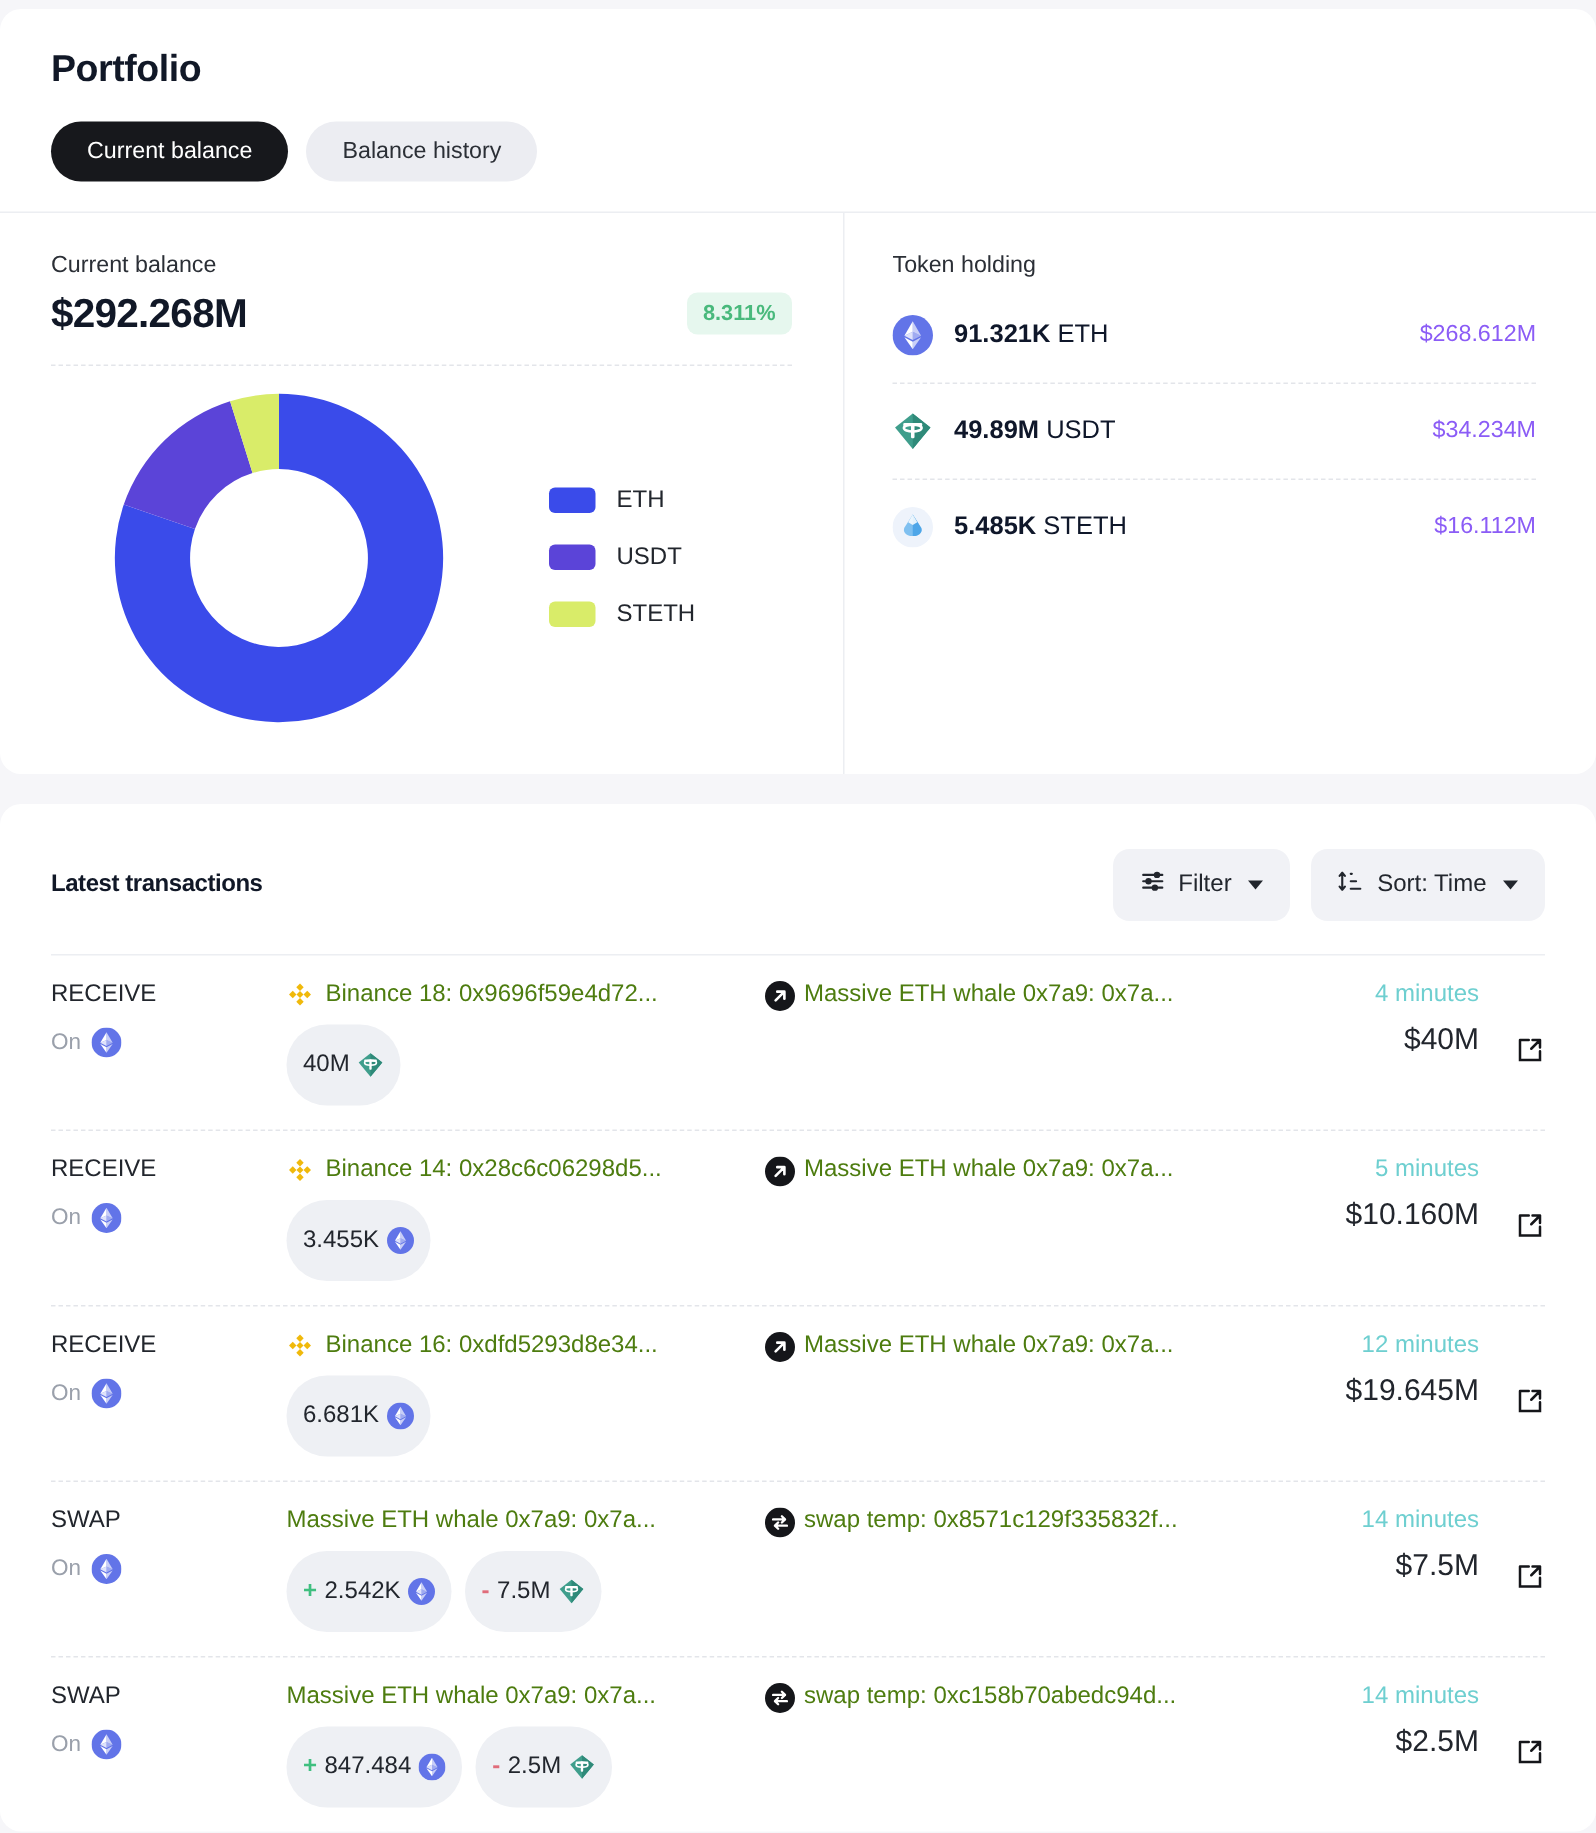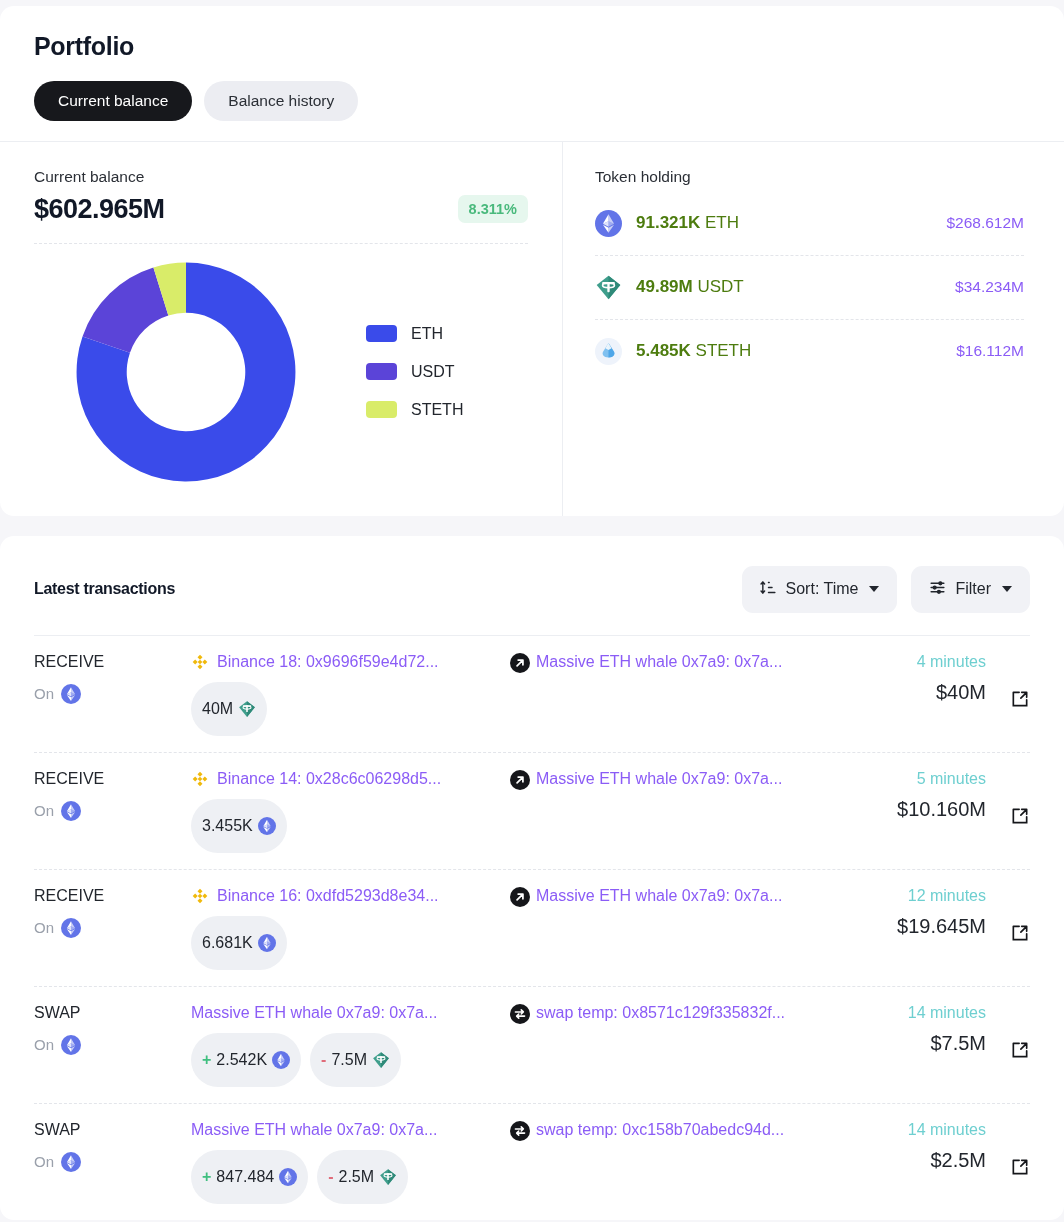--- a/index.html
+++ b/index.html
@@ -57,21 +57,21 @@
 
   
   .th-title { font-size: 15.5px; color: #2b2f36; margin-bottom: 6px; }
   .token-row {
     display: flex; align-items: center;
     padding: 18px 0 18px 0;
     border-bottom: 1px dashed #e3e5ea;
   }
   .token-row:last-child { border-bottom: none; }
   .token-icon { width: 27px; height: 27px; margin-right: 14px; flex: 0 0 auto; }
-  .token-text { font-size: 17px; color: #4d7c0f; flex: 1; }
+  .token-text { font-size: 17px; color: #0f172a; flex: 1; }
   .token-text b { font-weight: bold; }
   .token-usd { font-size: 15.5px; color: #8b5cf6; }
 
   
   #tx-card { margin: 20px 0 0 0; width: 1064px; }
   .tx-head {
     display: flex; align-items: center; justify-content: space-between;
     padding: 30px 34px 22px 34px;
   }
   .tx-title { font-size: 16px; font-weight: bold; letter-spacing: -0.3px; }
@@ -92,21 +92,21 @@
     padding: 17px 0 16px 0;
     min-height: 107px;
   }
   .tx-row.first { border-top: 1px solid #eceef2; }
   .col-type { width: 157px; flex: 0 0 auto; }
   .type-name { font-size: 16px; color: #22262d; }
   .type-on { display: flex; align-items: center; gap: 7px; margin-top: 13px; font-size: 15px; color: #9aa0ab; }
   .chain-ico { width: 20px; height: 20px; }
 
   .col-from { width: 315px; flex: 0 0 auto; }
-  .addr-line { display: flex; align-items: center; gap: 8px; font-size: 16px; color: #8b5cf6; white-space: nowrap; }
+  .addr-line { display: flex; align-items: center; gap: 8px; font-size: 16px; color: #4d7c0f; white-space: nowrap; }
   .addr-ico { width: 18px; height: 18px; flex: 0 0 auto; }
   .amt-row { display: flex; gap: 9px; margin-top: 11px; }
   .amt-chip {
     display: inline-flex; align-items: center; gap: 5px;
     background: #eef0f4; border-radius: 999px;
     padding: 18px 11px; font-size: 16px; color: #22262d; white-space: nowrap;
   }
   .amt-chip .sign-plus { color: #3fbf7f; font-weight: bold; }
   .amt-chip .sign-minus { color: #e06c7a; font-weight: bold; }
   .amt-chip .chip-ico { width: 18px; height: 18px; }
@@ -127,21 +127,21 @@
       <button class="tab active">Current balance</button>
       <button class="tab inactive">Balance history</button>
     </div>
   </div>
 
   <div class="pf-body">
 
     <div class="pf-left">
       <div class="sec-label">Current balance</div>
       <div class="bal-row">
-        <div class="bal-amount">$602.965M</div>
+        <div class="bal-amount">$292.268M</div>
         <div class="bal-badge">8.311%</div>
       </div>
       <div class="dashed"></div>
 
       <div class="donut-wrap">
         <svg class="donut" viewBox="0 0 100 100">
           <g id="donut-slices">
               <path d="M50 2 A48 48 0 1 1 4.612796393128328 34.37944467221555 L25.415264712944513 41.53886586411676 A26 26 0 1 0 50 24 Z" fill="#3a4bea"></path>
               <path d="M4.612796393128328 34.37944467221555 A48 48 0 0 1 35.69848293855814 4.180063184883295 L42.25334492505233 25.18086755847845 A26 26 0 0 0 25.415264712944513 41.53886586411676 Z" fill="#5b44d8"></path>
               <path d="M35.69848293855814 4.180063184883295 A48 48 0 0 1 49.99999999999999 2 L49.99999999999999 24 A26 26 0 0 0 42.25334492505233 25.18086755847845 Z" fill="#d9ec69"></path>
@@ -206,37 +206,37 @@
   </div>
 </div>
 
 <div class="card" id="tx-card">
   <div class="tx-head">
     <div class="tx-title">Latest transactions</div>
     <div class="tx-actions">
       <button class="pill">
         <span>
           <svg width="17" height="17" viewBox="0 0 24 24" fill="none" stroke="#22262d" stroke-width="2" stroke-linecap="round">
-            <path d="M4 5h1M4 12h5M4 19h9" transform="translate(8,0)"></path>
-            <path d="M4 4v16M1.5 7L4 4l2.5 3M1.5 17L4 20l2.5-3" stroke-linejoin="round"></path>
-          </svg>
-        </span>
-        <span>Sort: Time</span>
-        <span class="caret"></span>
-      </button>
-      <button class="pill">
-        <span>
-          <svg width="17" height="17" viewBox="0 0 24 24" fill="none" stroke="#22262d" stroke-width="2" stroke-linecap="round">
             <path d="M3 6h18M3 12h18M3 18h18"></path>
             <circle cx="16" cy="6" r="2" fill="#22262d"></circle>
             <circle cx="8" cy="12" r="2" fill="#22262d"></circle>
             <circle cx="14" cy="18" r="2" fill="#22262d"></circle>
           </svg>
         </span>
         <span>Filter</span>
+        <span class="caret"></span>
+      </button>
+      <button class="pill">
+        <span>
+          <svg width="17" height="17" viewBox="0 0 24 24" fill="none" stroke="#22262d" stroke-width="2" stroke-linecap="round">
+            <path d="M4 5h1M4 12h5M4 19h9" transform="translate(8,0)"></path>
+            <path d="M4 4v16M1.5 7L4 4l2.5 3M1.5 17L4 20l2.5-3" stroke-linejoin="round"></path>
+          </svg>
+        </span>
+        <span>Sort: Time</span>
         <span class="caret"></span>
       </button>
     </div>
   </div>
   <div class="tx-list" id="tx-list">
       <div class="tx-row first">
       <div class="col-type">
         <div class="type-name">RECEIVE</div>
         <div class="type-on">
           <span>On</span>

